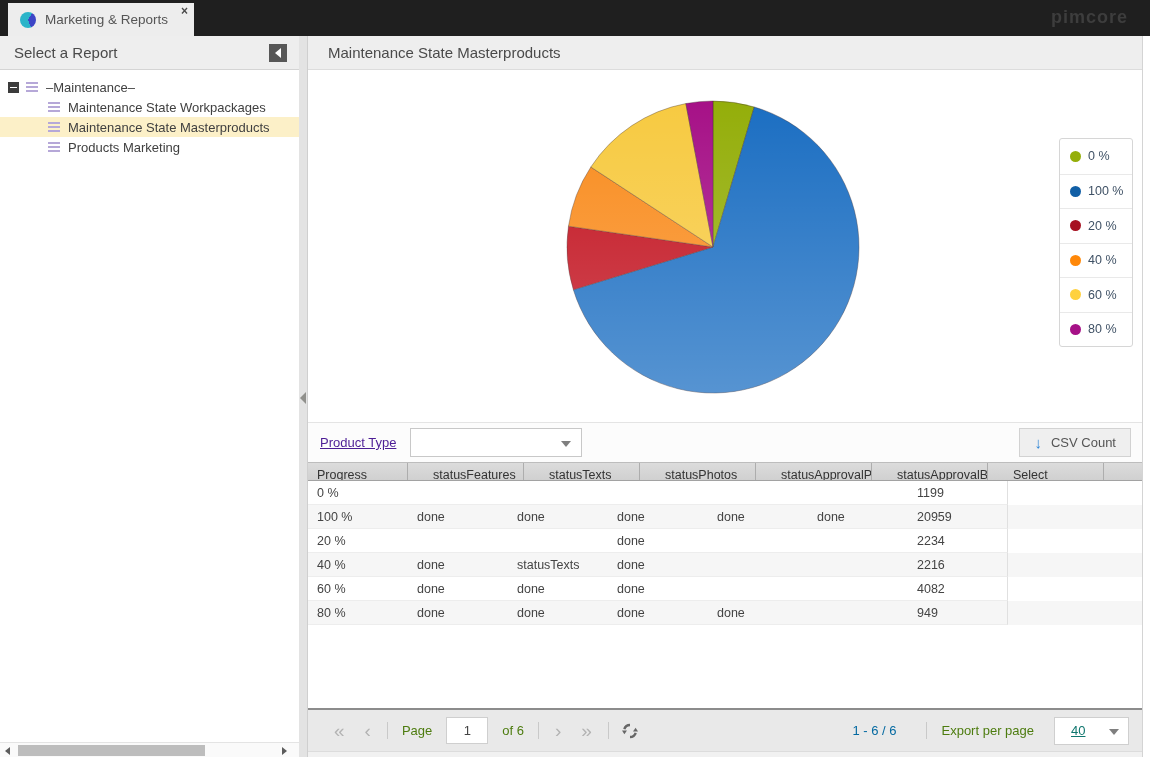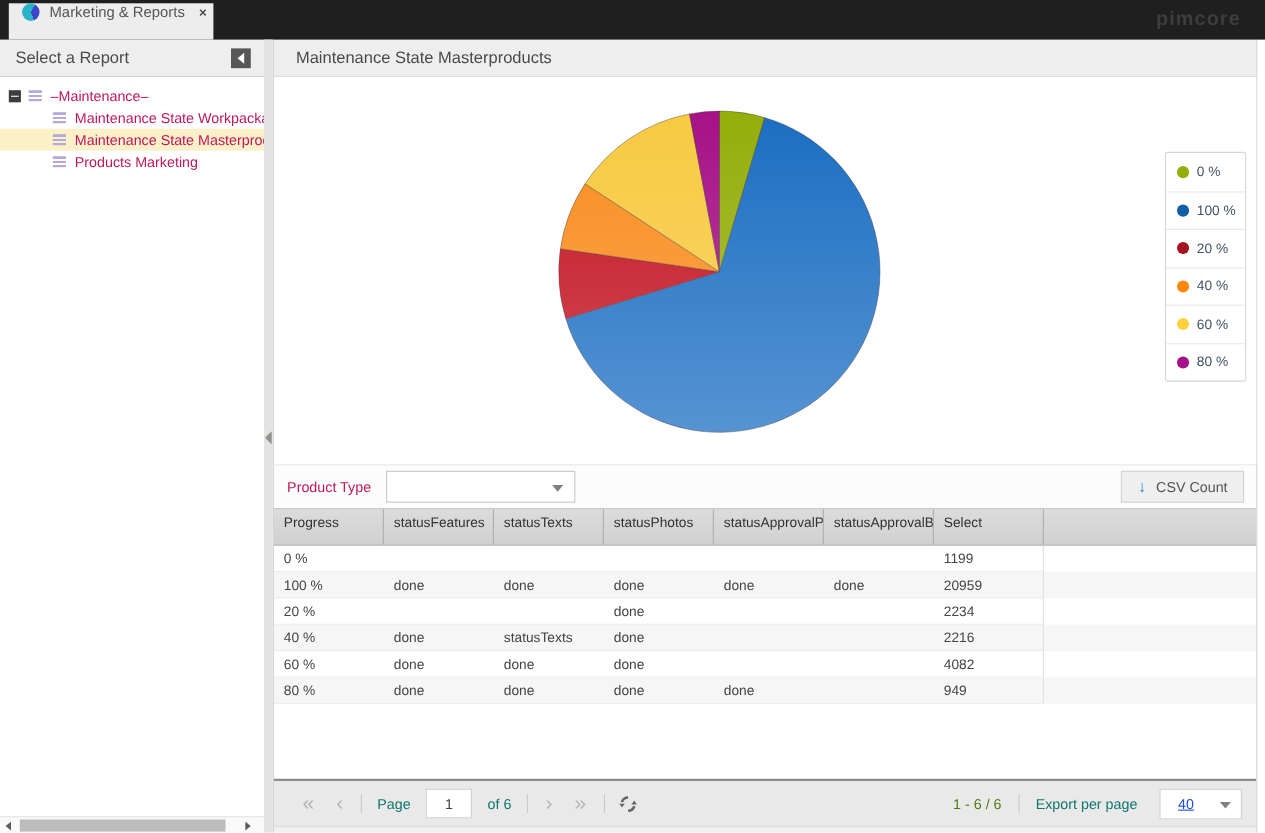--- a/index.html
+++ b/index.html
@@ -1,37 +1,37 @@
 <!DOCTYPE html>
 <html><head>
 <meta charset="utf-8">
 <style>
   * { box-sizing: border-box; margin: 0; padding: 0; }
   html,body { width:1150px; height:757px; overflow:hidden; }
   body { font-family:"Liberation Sans", sans-serif; background:#fff; color:#333; }
 
   
   .topbar { height:36px; background:#1f1f1f; display:flex; align-items:flex-end; position:relative; }
-  .tab { margin-left:8px; width:186px; height:33px; background:#ededed; display:flex; align-items:flex-start; padding-left:12px; position:relative; cursor:pointer; }
+  .tab { margin-left:8px; width:186px; height:33px; background:#ededed; display:flex; align-items:center; padding-left:12px; position:relative; cursor:pointer; }
   .tab-pie-icon { width:16px; height:16px; border-radius:50%; background:conic-gradient(from 30deg, #3c45c6 0deg 128deg, #2bb4c9 128deg 360deg); margin-right:9px; flex:0 0 auto; }
   .tab-label { font-size:13.5px; color:#555; white-space:nowrap; }
   .tab-close { position:absolute; top:0px; right:3px; font-size:12px; font-weight:bold; color:#4a4a4a; line-height:14px; padding:1px 3px; cursor:pointer; }
   .logo { position:absolute; right:22px; top:7px; font-size:18px; font-weight:bold; letter-spacing:1px; color:#3d3d3d; }
 
   
   .app { display:flex; height:721px; }
 
   
-  .sidebar { width:240px; background:#fff; display:flex; flex-direction:column; }
+  .sidebar { width:299px; background:#fff; display:flex; flex-direction:column; }
   .side-header { height:34px; background:#eee; border-bottom:1px solid #d4d4d4; display:flex; align-items:center; justify-content:space-between; padding:0 12px 0 14px; }
   .side-title { font-size:15px; color:#4a4a4a; }
   .collapse-btn { width:18px; height:18px; background:#575757; display:flex; align-items:center; justify-content:center; cursor:pointer; }
   .collapse-btn .tri-left { width:0; height:0; border-top:5px solid transparent; border-bottom:5px solid transparent; border-right:6px solid #fff; }
   .tree { flex:1; padding-top:7px; overflow:hidden; }
-  .tree-row { height:20px; display:flex; align-items:center; font-size:13px; color:#be185d; white-space:nowrap; overflow:hidden; cursor:pointer; }
+  .tree-row { height:20px; display:flex; align-items:center; font-size:13px; color:#404040; white-space:nowrap; overflow:hidden; cursor:pointer; }
   .tree-row.selected { background:#fcf0c8; }
   .minus-box { width:11px; height:11px; background:#3c3c3c; margin:0 7px 0 8px; position:relative; flex:0 0 auto; }
   .minus-box::after { content:""; position:absolute; left:2px; right:2px; top:5px; height:1.5px; background:#fff; }
   .report-icon { width:12px; height:10px; margin-right:8px; flex:0 0 auto;
      background:linear-gradient(#b6a8d8 0 2.5px, transparent 2.5px 4px, #b6a8d8 4px 6.5px, transparent 6.5px 8px, #b6a8d8 8px 10px); }
   .tree-child { padding-left:48px; }
   .tree-child .report-icon { margin-right:8px; }
 
   .side-hscroll { height:15px; background:#fafafa; border-top:1px solid #e4e4e4; position:relative; }
   .hs-arrow { position:absolute; top:0; width:14px; height:15px; display:flex; align-items:center; justify-content:center; cursor:pointer; }
@@ -53,48 +53,48 @@
   .chart-area { height:352px; position:relative; background:#fff; }
   .pie-svg { position:absolute; left:255px; top:27px; }
   .legend { position:absolute; top:68px; right:9px; width:74px; background:#fff; border:1px solid #d6d6d6; border-radius:3px; }
   .legend-item { display:flex; align-items:center; padding:0 0 0 10px; height:34.5px; cursor:pointer; }
   .legend-item + .legend-item { border-top:1px solid #e9e9e9; }
   .dot { width:11px; height:11px; border-radius:50%; margin-right:7px; flex:0 0 auto; }
   .legend-label { font-size:12.5px; color:#3f5165; white-space:nowrap; }
 
   
   .filter-row { height:40px; background:#fcfcfc; border-top:1px solid #e4e4e4; display:flex; align-items:center; padding:0 11px 0 12px; }
-  .filter-label { font-size:13px; color:#be185d; margin-right:14px; }
+  .filter-label { font-size:13px; color:#4c1d95; margin-right:14px;text-decoration:underline; }
   .combo { width:172px; height:29px; background:#fff; border:1px solid #c8c8c8; position:relative; cursor:pointer; }
   .combo .caret { position:absolute; right:10px; top:12px; }
   .caret { width:0; height:0; border-left:5px solid transparent; border-right:5px solid transparent; border-top:6px solid #7f7f7f; }
   .csv-btn { margin-left:auto; height:29px; padding:0 14px; background:#efefef; border:1px solid #d2d2d2; display:flex; align-items:center; gap:9px; cursor:pointer; }
   .dl-icon { color:#2f86d6; font-size:15px; font-weight:bold; line-height:1; }
   .csv-label { font-size:13px; color:#555; }
 
   
-  .grid-header { height:34px; background:linear-gradient(#dcdcdc,#d0d0d0); border-top:1px solid #bdbdbd; border-bottom:1px solid #a2a2a2; display:flex; }
+  .grid-header { height:19px; background:linear-gradient(#dcdcdc,#d0d0d0); border-top:1px solid #bdbdbd; border-bottom:1px solid #a2a2a2; display:flex;gap:16px; }
   .hcell { width:100px; flex:0 0 auto; font-size:12.5px; color:#333; padding:5px 0 0 9px; border-right:1px solid #adadad; white-space:nowrap; overflow:hidden; cursor:pointer; }
   .grid-body { }
   .grow { display:flex; height:24px; cursor:pointer; }
   .grow.even { background:#f6f6f6; }
   .gcell { width:100px; flex:0 0 auto; font-size:12.5px; color:#444; padding:5px 0 0 9px; white-space:nowrap; overflow:hidden; }
   .grow-inner { display:flex; width:700px; border-bottom:1px solid #ededed; border-right:1px solid #e0e0e0; }
   .grid-filler { flex:1; background:#fff; }
 
   
   .pager { height:43px; background:#e9e9e9; border-top:2px solid #8c8c8c; display:flex; align-items:center; padding:0 13px 0 16px; }
   .pg-btn { font-size:19px; color:#b3b3b3; padding:0 10px; cursor:pointer; line-height:1; }
   .pg-sep { width:1px; height:17px; background:#c9c9c9; margin:0 6px; }
-  .pg-label { font-size:13px; color:#0f766e; margin:0 8px; }
+  .pg-label { font-size:13px; color:#4d7c0f; margin:0 8px; }
   .pg-input { width:42px; height:27px; border:1px solid #cfcfcf; background:#fff; font-size:13px; color:#444; text-align:center; margin:0 6px; font-family:"Liberation Sans", sans-serif; }
   .refresh-svg { margin-left:6px; cursor:pointer; display:block; }
   .pg-right { margin-left:auto; display:flex; align-items:center; }
-  .pg-count { font-size:13px; color:#4d7c0f; margin-right:10px; }
-  .pg-select { width:75px; height:28px; background:#fff; border:1px solid #cfcfcf; position:relative; margin-left:12px; cursor:pointer; font-size:13px; color:#1d4ed8; display:flex; align-items:center; padding-left:16px;text-decoration:underline; }
+  .pg-count { font-size:13px; color:#0369a1; margin-right:24px; }
+  .pg-select { width:75px; height:28px; background:#fff; border:1px solid #cfcfcf; position:relative; margin-left:12px; cursor:pointer; font-size:13px; color:#0f766e; display:flex; align-items:center; padding-left:16px;text-decoration:underline; }
   .pg-select .caret { position:absolute; right:9px; top:11px; }
   .bottom-strip { height:6px; background:#f1f1f1; border-top:1px solid #dcdcdc; }
 </style>
 </head>
 <body>
 
 <div class="topbar">
   <div class="tab">
     <span class="tab-pie-icon"></span>
     <span class="tab-label">Marketing &amp; Reports</span>

